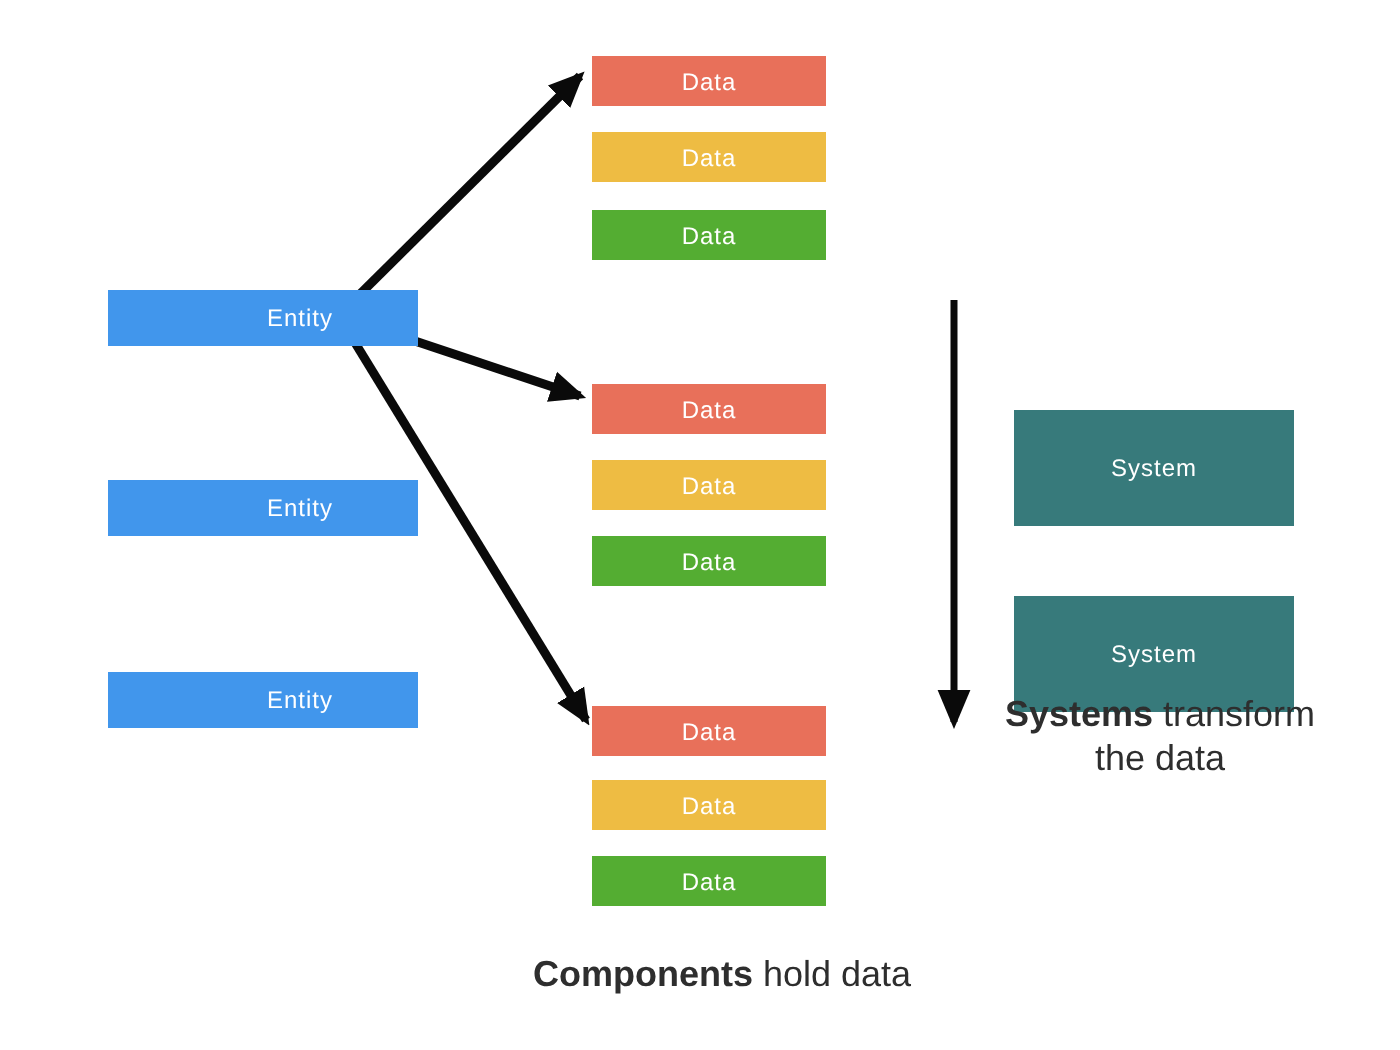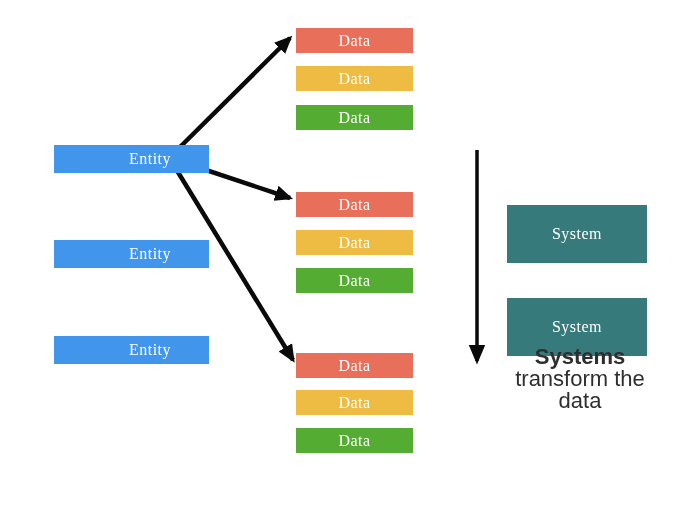--- a/index.html
+++ b/index.html
@@ -14,35 +14,35 @@
     background: #ffffff;
     overflow: hidden;
     font-family: "Liberation Sans", sans-serif;
   }
   .box {
     position: absolute;
     display: flex;
     align-items: center;
     justify-content: center;
     color: #ffffff;
-    font-family: Liberation Serif, serif;
-    font-size: 16px;
+    font-family: Liberation Sans, sans-serif;
+    font-size: 12px;
     letter-spacing: 0.5px;
     white-space: nowrap;
   }
   .entity { background: var(--entity-blue); width: 118px; height: 28px; padding-left: 37px; }
   .data   { width: 117px; height: 25px; }
   .data.red    { background: var(--data-red); }
   .data.yellow { background: var(--data-yellow); }
   .data.green  { background: var(--data-green); }
   .system { background: var(--system-teal); width: 140px; height: 58px; margin-top: 40px; }
   .caption {
     position: absolute;
     color: var(--caption-text);
-    font-size: 22px;
+    font-size: 18px;
     line-height: 22px;
     text-align: center;
   }
   .caption b { font-weight: 700; }
   svg.arrows {
     position: absolute;
     left: 0;
     top: 0;
     pointer-events: none;
   }
@@ -81,19 +81,20 @@
   <div class="box data green" style="left:296px; top:105px;">Data</div>
 
   <div class="box data red" style="left:296px; top:192px;">Data</div>
   <div class="box data yellow" style="left:296px; top:230px;">Data</div>
   <div class="box data green" style="left:296px; top:268px;">Data</div>
 
   <div class="box data red" style="left:296px; top:353px;">Data</div>
   <div class="box data yellow" style="left:296px; top:390px;">Data</div>
   <div class="box data green" style="left:296px; top:428px;">Data</div>
 
+  <div class="caption" style="left:255px; top:476px; width:212px;"><b>Components</b><span> hold data</span></div>
 
   <div class="box system" style="left:507px; top:165px;">System</div>
   <div class="box system" style="left:507px; top:258px;">System</div>
 
   <div class="caption" style="left:498px; top:346px; width:164px;"><b>Systems</b><span> transform the data</span></div>
 
 </div>
 
 </body></html>

